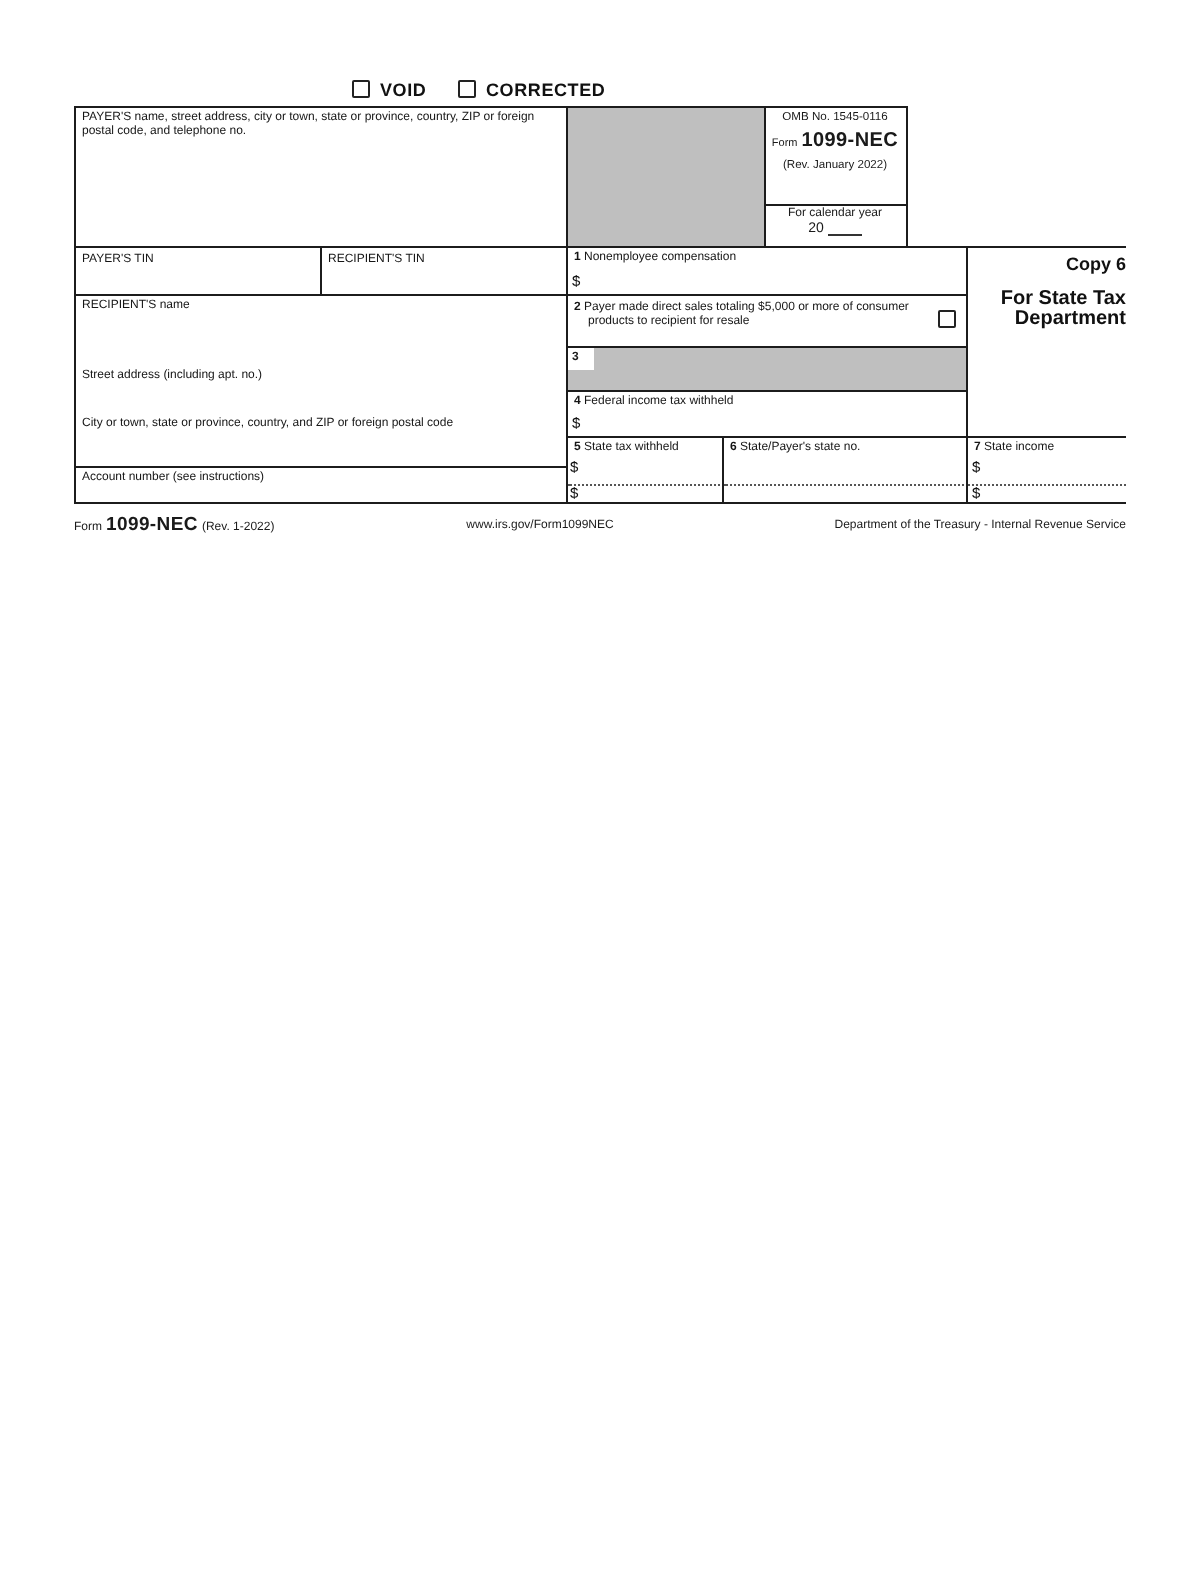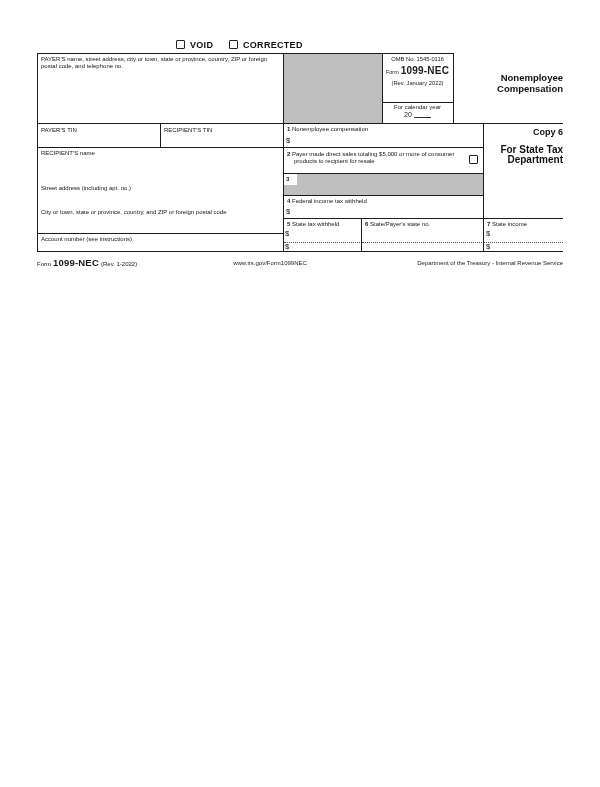--- a/index.html
+++ b/index.html
@@ -112,24 +112,20 @@
     <div class="revision">(Rev. January 2022)</div>
   </div>
   <div class="calendar-box">
     <div class="calendar-line">For calendar year</div>
     <div class="year-row">
       <span class="year-prefix">20</span>
       <span class="year-blank"></span>
     </div>
   </div>
 
-  <div class="title-block">
-    <div>Nonemployee</div>
-    <div>Compensation</div>
-  </div>
 
   <div class="copy-label">Copy 6</div>
   <div class="copy-dest">
     <div>For State Tax</div>
     <div>Department</div>
   </div>
 
   <div class="lbl" style="left:287px; top:126px;"><span class="num">1</span> <span>Nonemployee compensation</span></div>
   <div class="dollar" style="left:286px; top:137px;">$</div>
   <div class="field" style="left:294px; top:136px; width:186px; height:10px;"></div>

